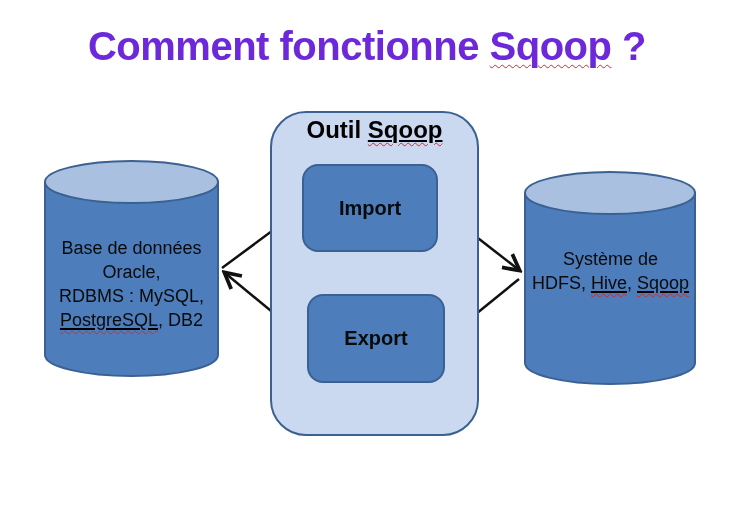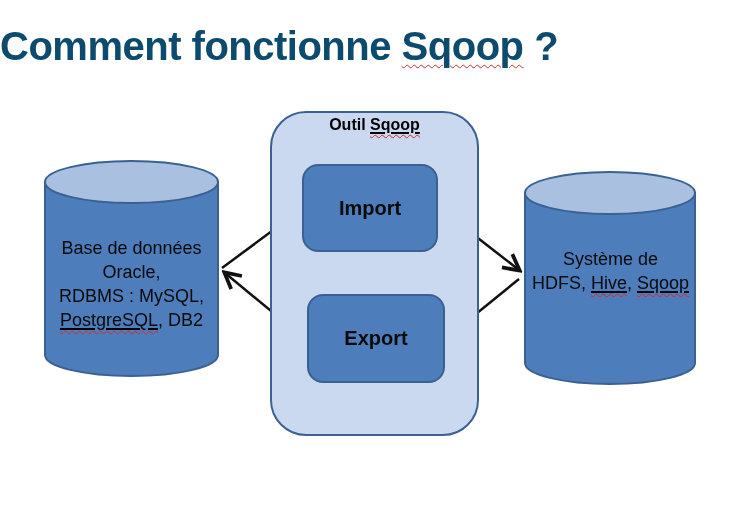--- a/index.html
+++ b/index.html
@@ -6,23 +6,23 @@
   .slide{
     position:relative;
     width:734px;height:529px;
     background:#ffffff;
     overflow:hidden;
     font-family:"Liberation Sans", sans-serif;
     color:#000;
   }
   .title{
     position:absolute;left:0;top:24px;width:100%;
-    margin:0;
+    margin:0;text-align:center;
     font-size:40px;font-weight:700;letter-spacing:-0.5px;
-    color:#0c4a6e;
+    color:#6d28d9;
   }
   .misspell{
     text-decoration:underline wavy var(--misspell-underline,#d42a2a);
     text-decoration-thickness:1px;
     text-underline-offset:4px;
   }
   .uline{
     text-decoration:underline solid #000;
     text-decoration-thickness:1.5px;
     text-underline-offset:2px;
@@ -30,21 +30,21 @@
   .svg-layer{position:absolute;left:0;top:0;pointer-events:none;}
   .container-box{
     position:absolute;left:270px;top:111px;width:209px;height:325px;
     background:var(--container-fill,#cbd9f0);
     border:2px solid var(--shape-border,#3a6191);
     border-radius:36px;
     box-sizing:border-box;
   }
   .container-label{
     position:absolute;left:270px;top:116px;width:209px;
-    text-align:center;font-size:16px;font-weight:700;
+    text-align:center;font-size:24px;font-weight:700;
   }
   .inner-box{
     position:absolute;
     background:var(--inner-box-fill,#4d7dba);
     border:2px solid var(--shape-border,#3a6191);
     border-radius:16px;
     box-sizing:border-box;
     display:flex;align-items:center;justify-content:center;
     font-size:20px;font-weight:700;color:#0a0a0a;
   }

